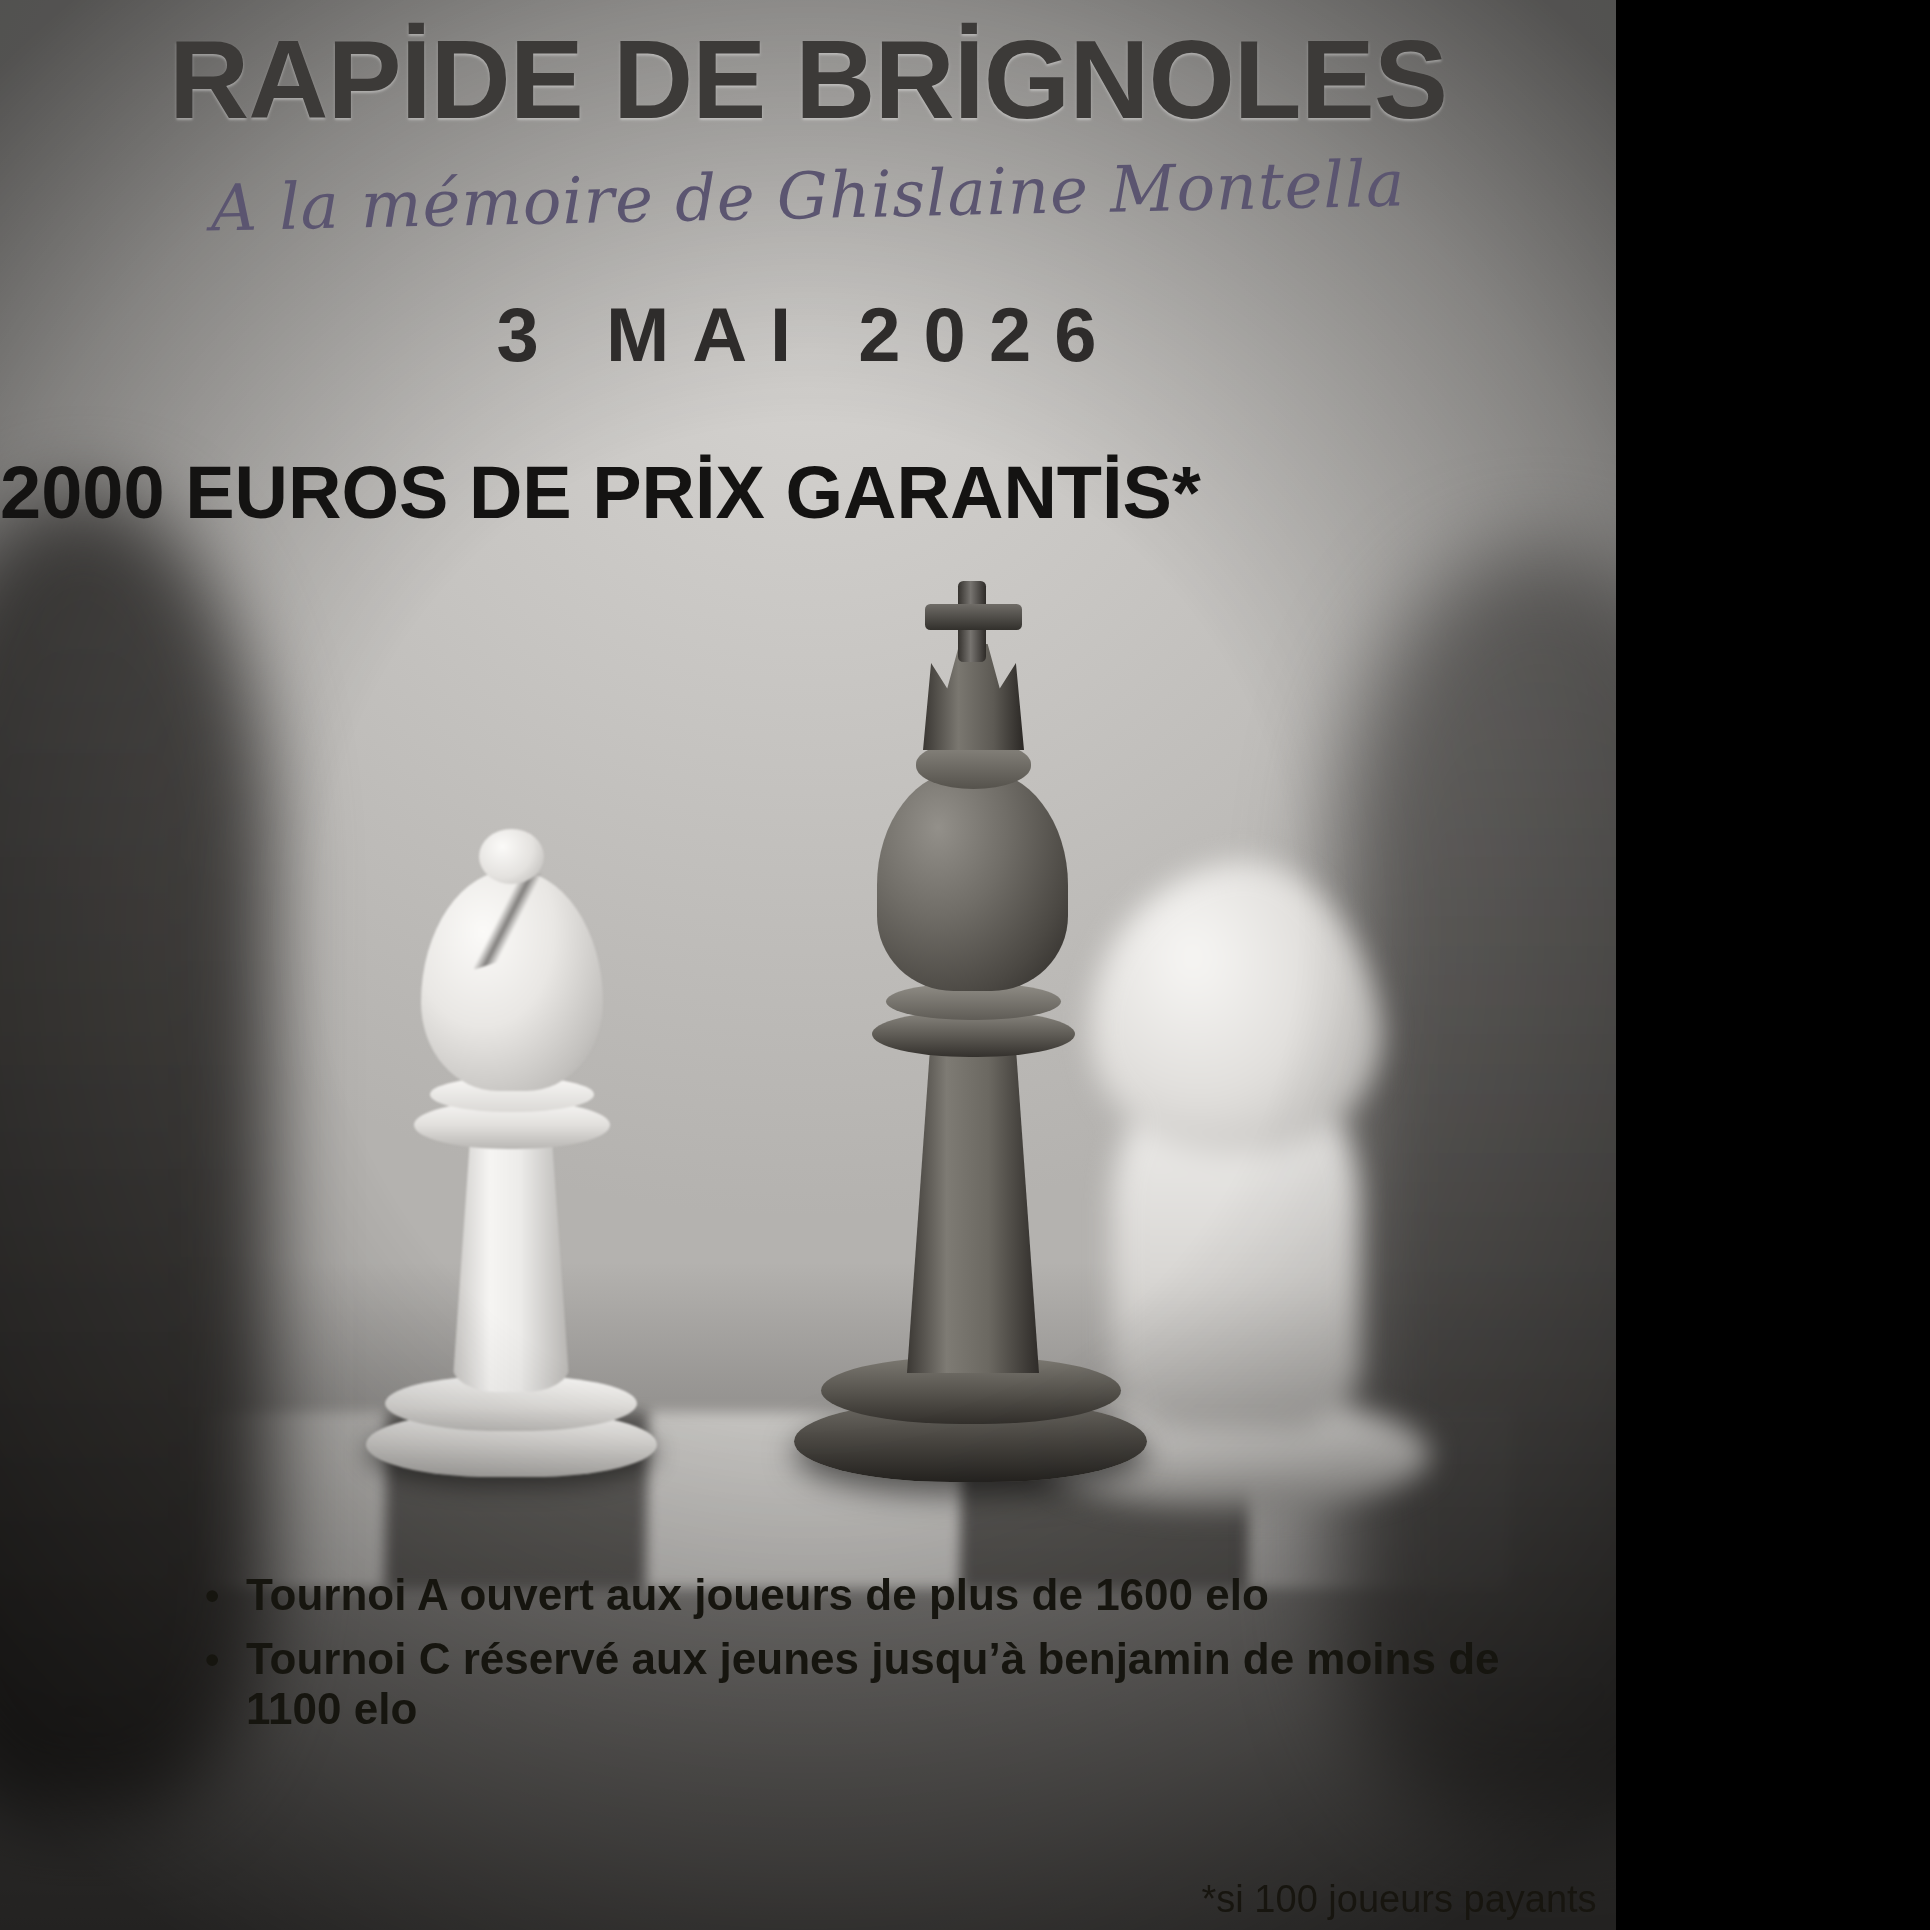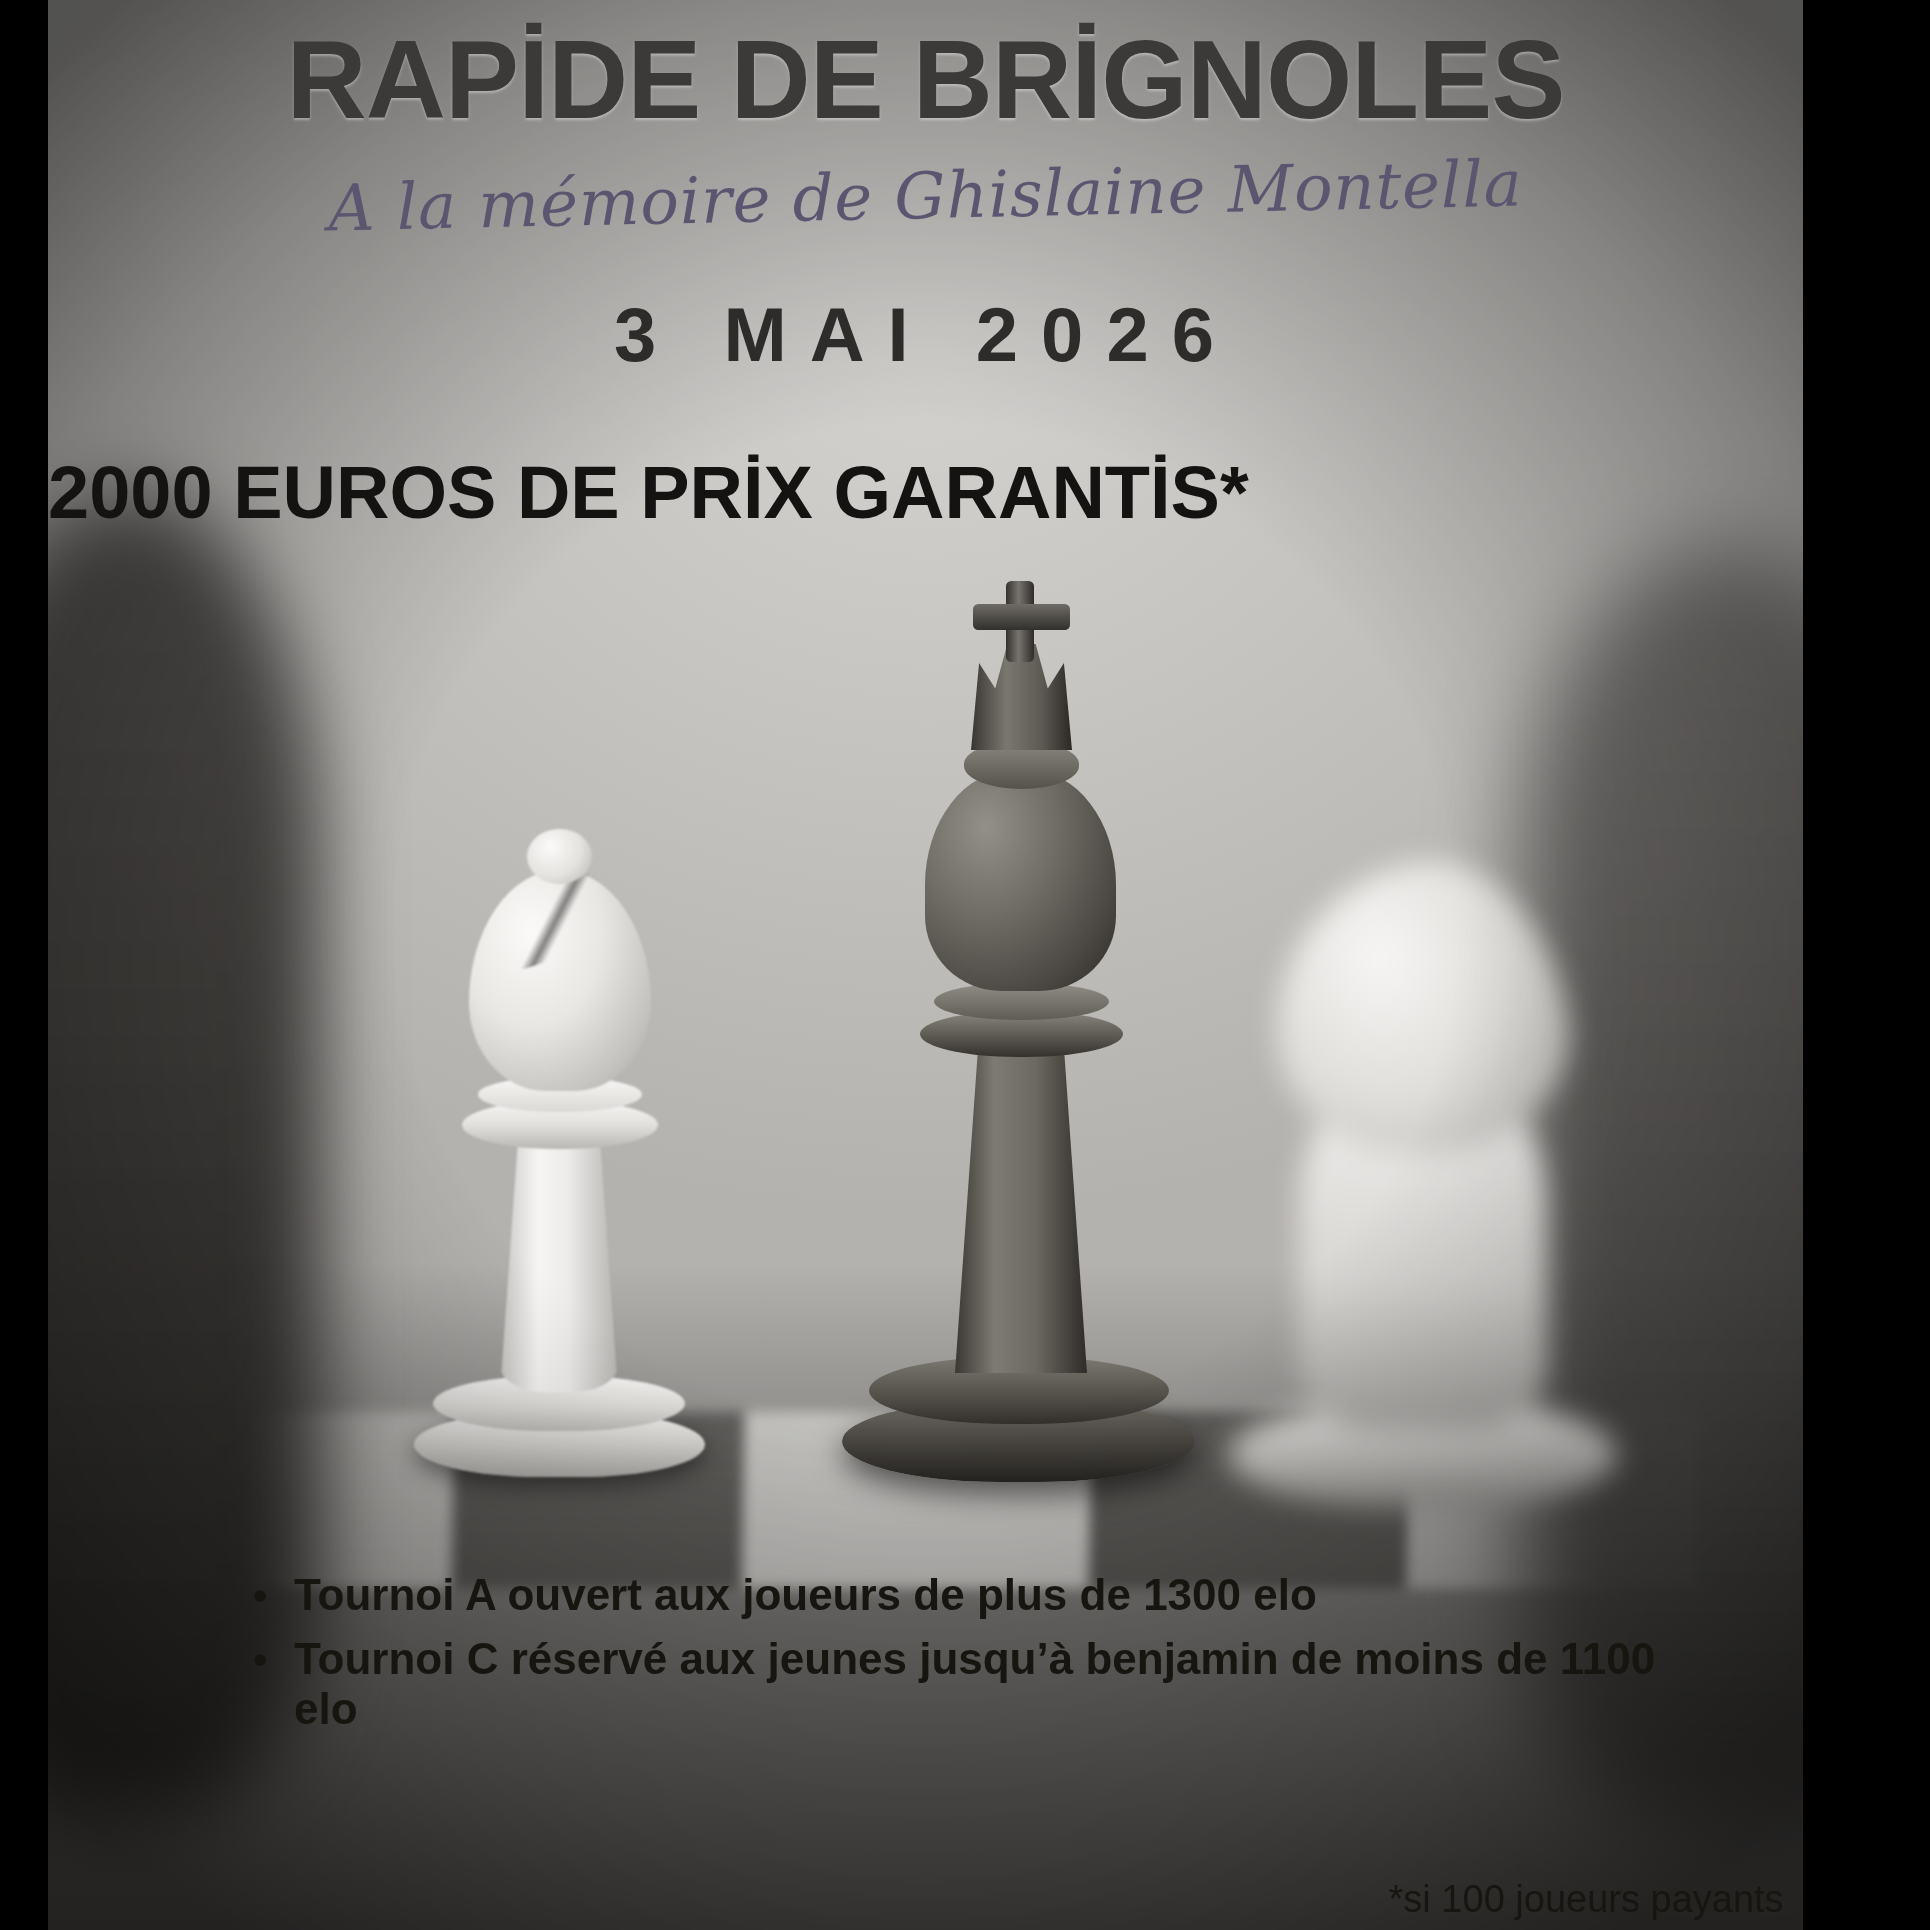--- a/index.html
+++ b/index.html
@@ -2,26 +2,25 @@
 <html style="font-size:14px"><head>
 <meta charset="utf-8">
 <style>
   html, body {
     margin: 0;
     padding: 0;
     background: #000;
   }
   #poster {
     position: relative;
-    width: 1755px;
+    width: 1616px;
     height: 1930px;
     overflow: hidden;
     font-family: "Liberation Sans", sans-serif;
     background: #84cc16;
-    margin-left: 48px;
   }
 
   
   .bg {
     position: absolute;
     inset: 0;
     background:
       radial-gradient(ellipse 60% 45% at 50% 18%, #d4d2cf 0%, #c6c4c1 45%, #b4b2af 100%),
       linear-gradient(180deg, #cfcdca 0%, #c2c0bd 40%, #aeacaa 72%, #9d9b99 100%);
   }
@@ -332,21 +331,21 @@
   <div class="vignette"></div>
 
   <div class="title">RAPİDE DE BRİGNOLES</div>
   <div class="subtitle">A la mémoire de Ghislaine Montella</div>
   <div class="date">3 MAI 2026</div>
   <div class="prize">2000 EUROS DE PRİX GARANTİS*</div>
 
   <div class="bullets">
     <div class="bullet">
       <span class="dot">•</span>
-      <span class="btxt">Tournoi A ouvert aux joueurs de plus de 1300 elo</span>
+      <span class="btxt">Tournoi A ouvert aux joueurs de plus de 1600 elo</span>
     </div>
     <div class="bullet">
       <span class="dot">•</span>
       <span class="btxt">Tournoi C réservé aux jeunes jusqu’à benjamin de moins de 1100 elo</span>
     </div>
   </div>
 
   <div class="footnote">*si 100 joueurs payants</div>
 
 </div>

